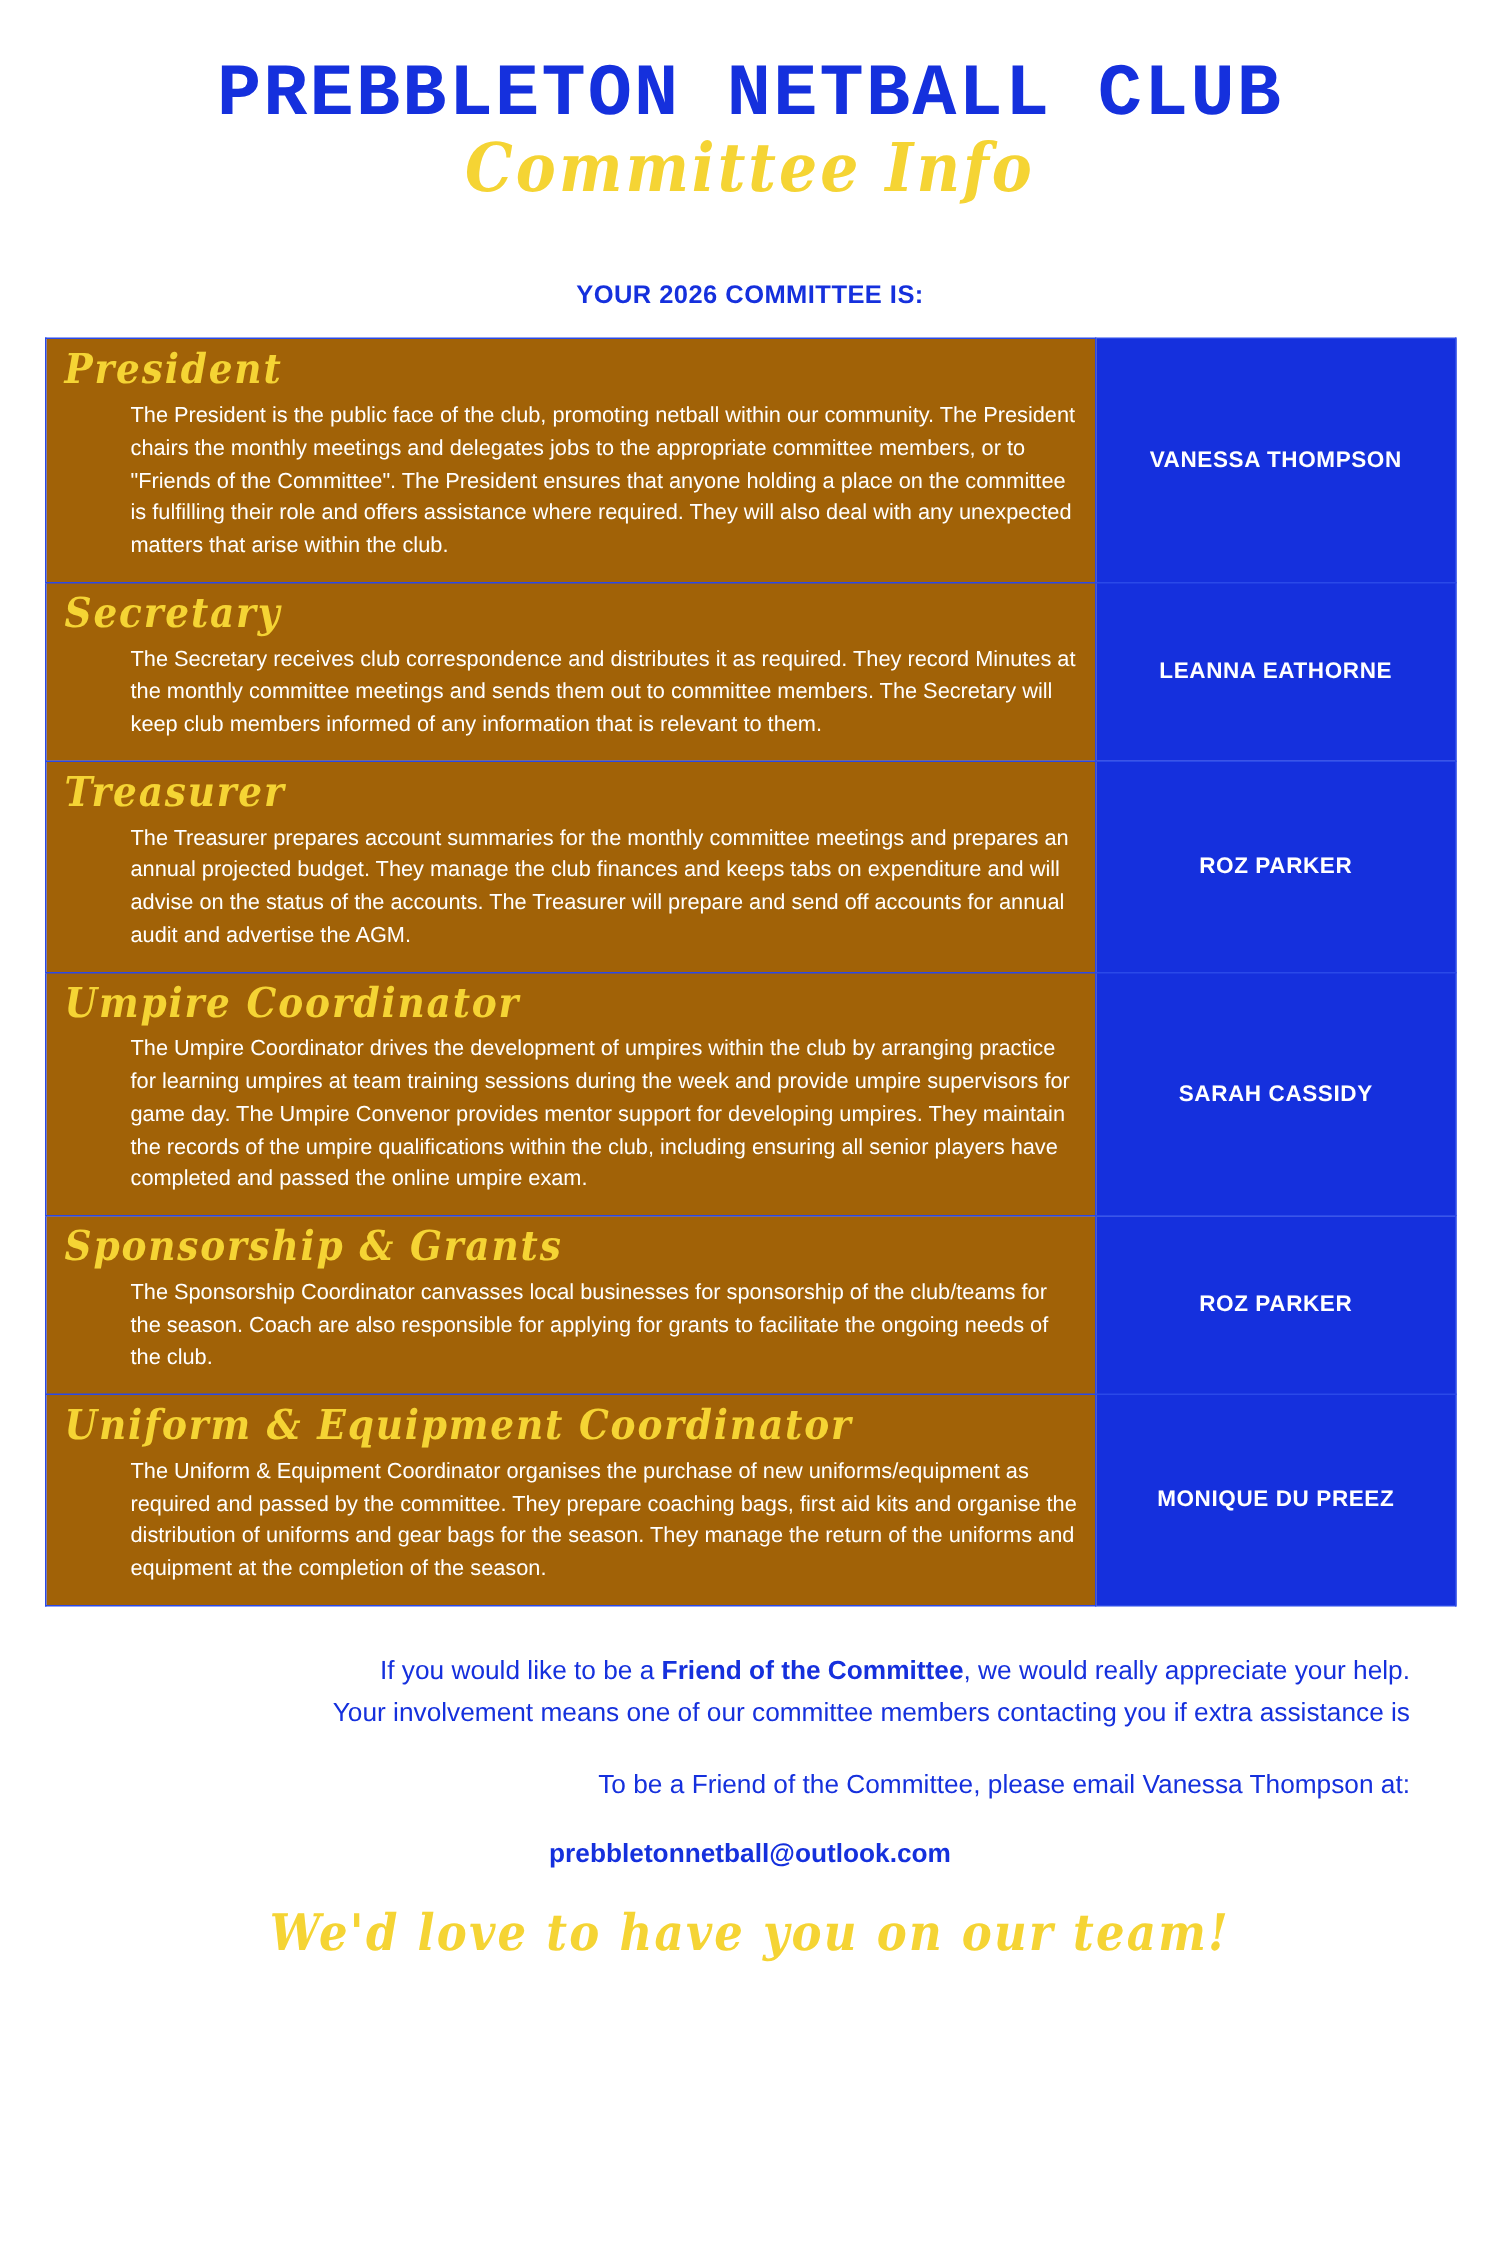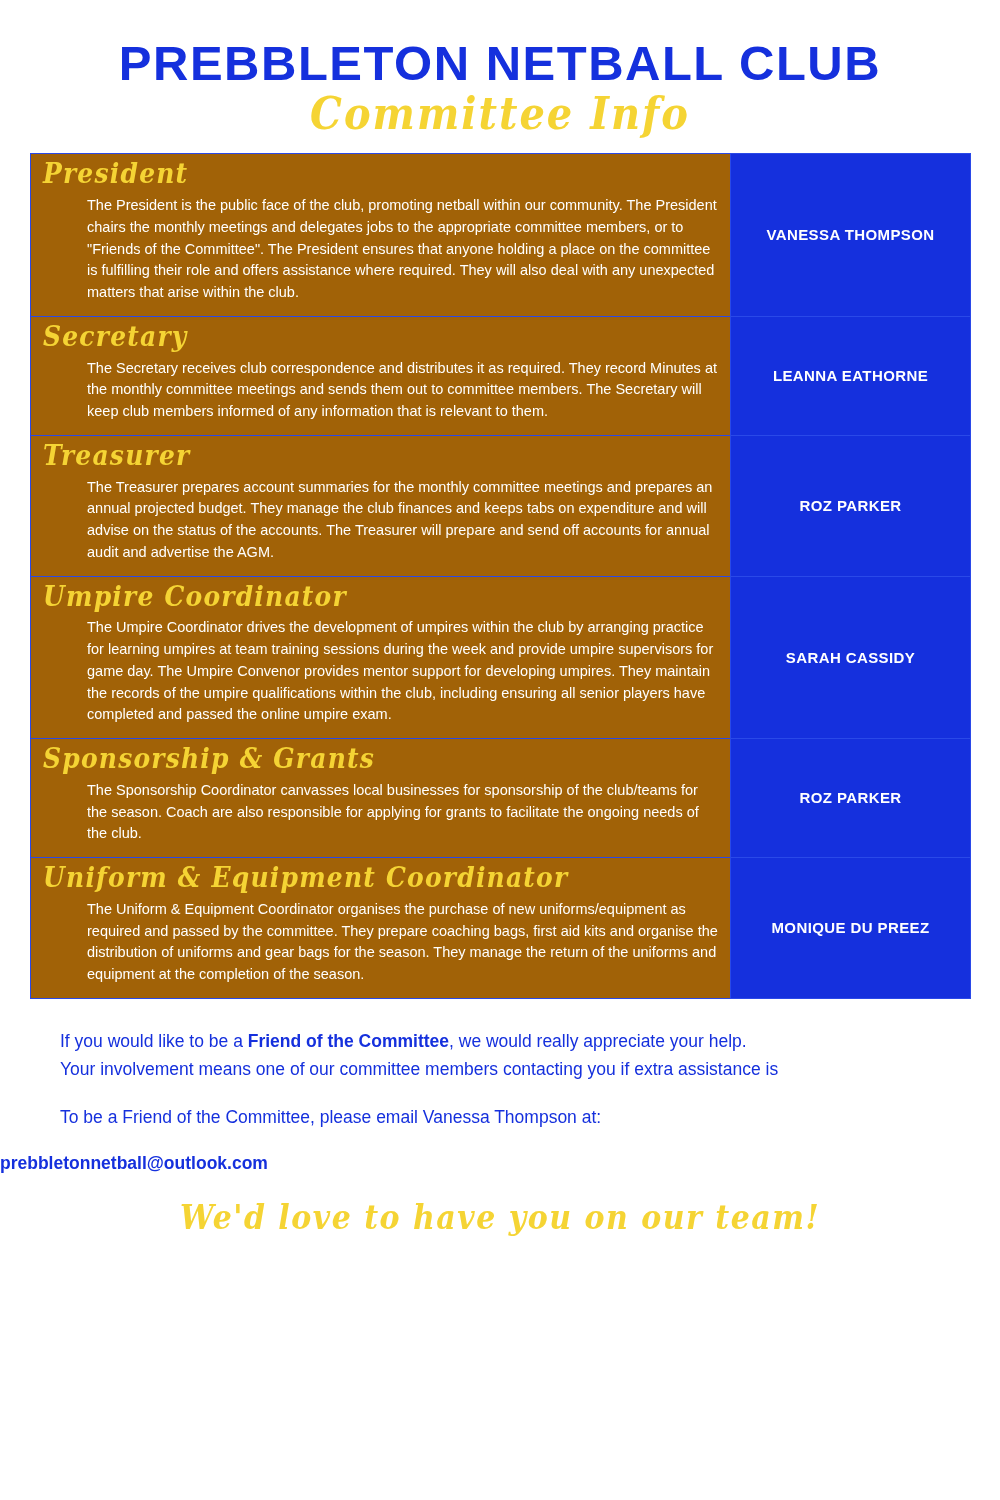--- a/index.html
+++ b/index.html
@@ -23,21 +23,21 @@
   }
   
   .title {
     text-align: center;
     font-size: 49px;
     font-weight: bold;
     letter-spacing: 1.5px;
     color: #1530dd;
     margin: 38px 0 0 0;
     line-height: 1.05;
-    font-family: Liberation Sans, sans-serif;
+    font-family: Liberation Mono, monospace;
   }
   .subtitle {
     text-align: center;
     font-size: 40px;
     color: #f5d434;
     font-family: "DejaVu Serif", serif;
     font-style: italic;
     font-weight: bold;
     letter-spacing: 2px;
     margin: 2px 0 0 0;
@@ -101,31 +101,31 @@
     line-height: 1.5;
     color: #ffffff;
     margin-left: 44px;
   }
   .name-line {
     display: block;
   }
   
   .footer {
     margin: 28px 60px 0 60px;
-    text-align: left;
+    text-align: right;
     color: #1530dd;
     font-size: 17.5px;
     line-height: 1.6;
   }
   .footer b { font-weight: bold; }
   .footer-gap {
     height: 20px;
   }
   .email {
-    text-align: left;
+    text-align: center;
     font-weight: bold;
     font-size: 17.5px;
     color: #1530dd;
     margin-top: 22px;
   }
   .closing {
     text-align: center;
     color: #f5d434;
     font-family: "DejaVu Serif", serif;
     font-style: italic;
@@ -137,20 +137,21 @@
   }
 </style>
 </head>
 <body>
 
 <div class="page">
 
   <h1 class="title">PREBBLETON NETBALL CLUB</h1>
   <div class="subtitle">Committee Info</div>
 
+  <div class="intro">YOUR 2026 COMMITTEE IS:</div>
 
   <table class="table">
     <tbody>
       <tr>
         <td class="cell-desc">
           <div class="role">President</div>
           <div class="desc">The President is the public face of the club, promoting netball within our community. The President chairs the monthly meetings and delegates jobs to the appropriate committee members, or to "Friends of the Committee". The President ensures that anyone holding a place on the committee is fulfilling their role and offers assistance where required. They will also deal with any unexpected matters that arise within the club.</div>
         </td>
         <td class="cell-name">
           <span class="name-line">VANESSA THOMPSON</span>

